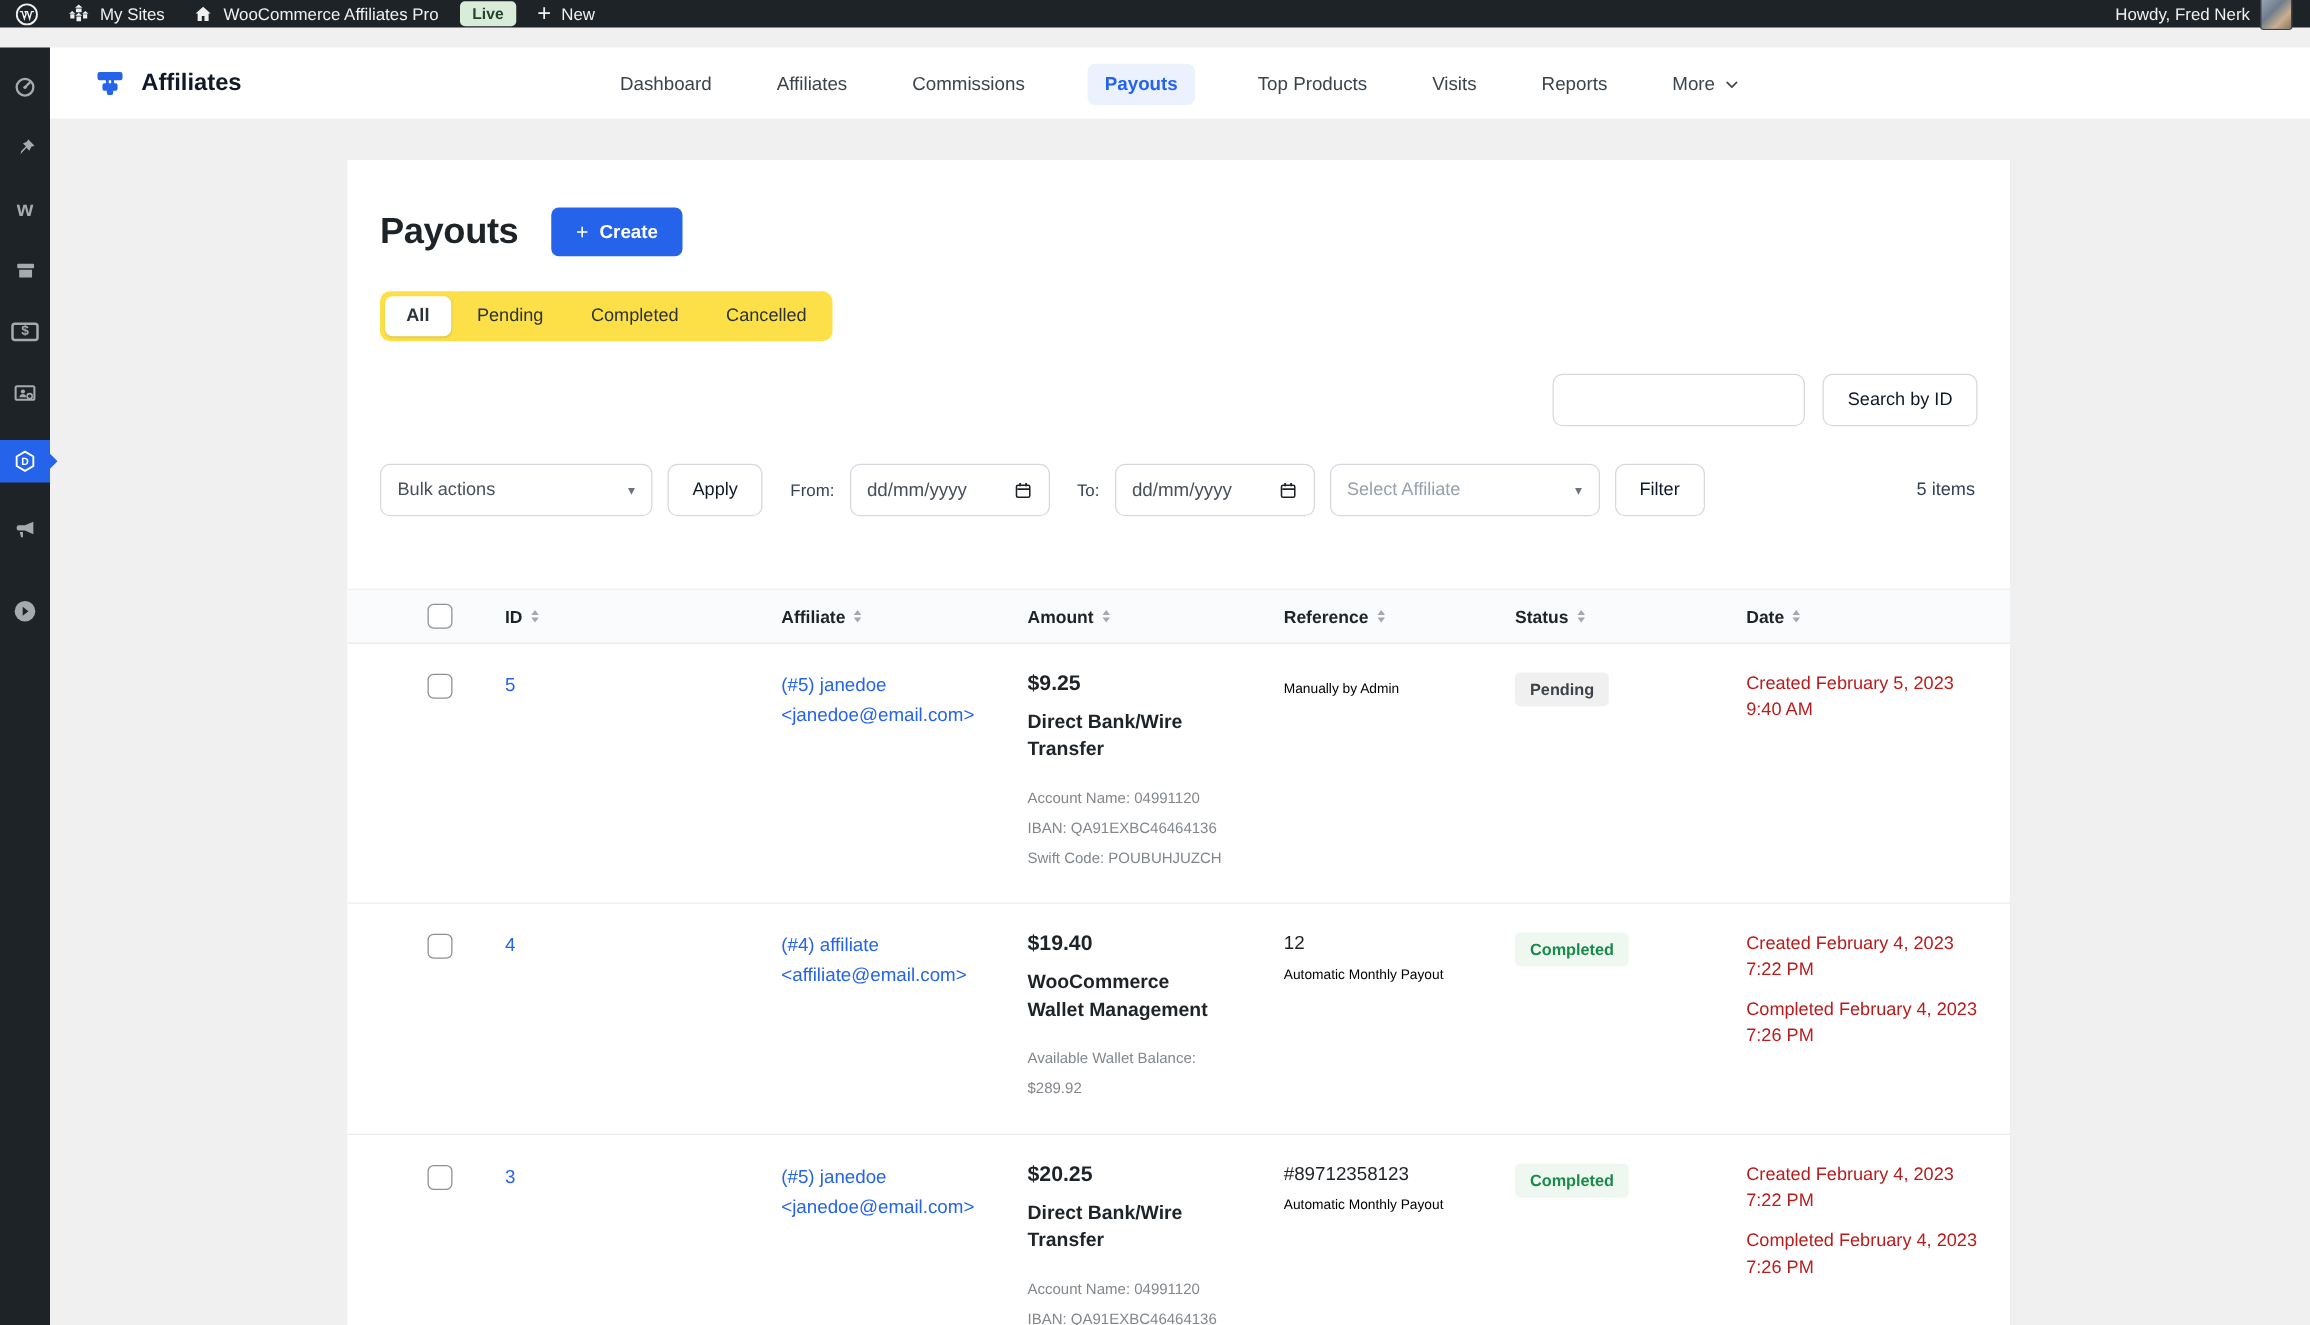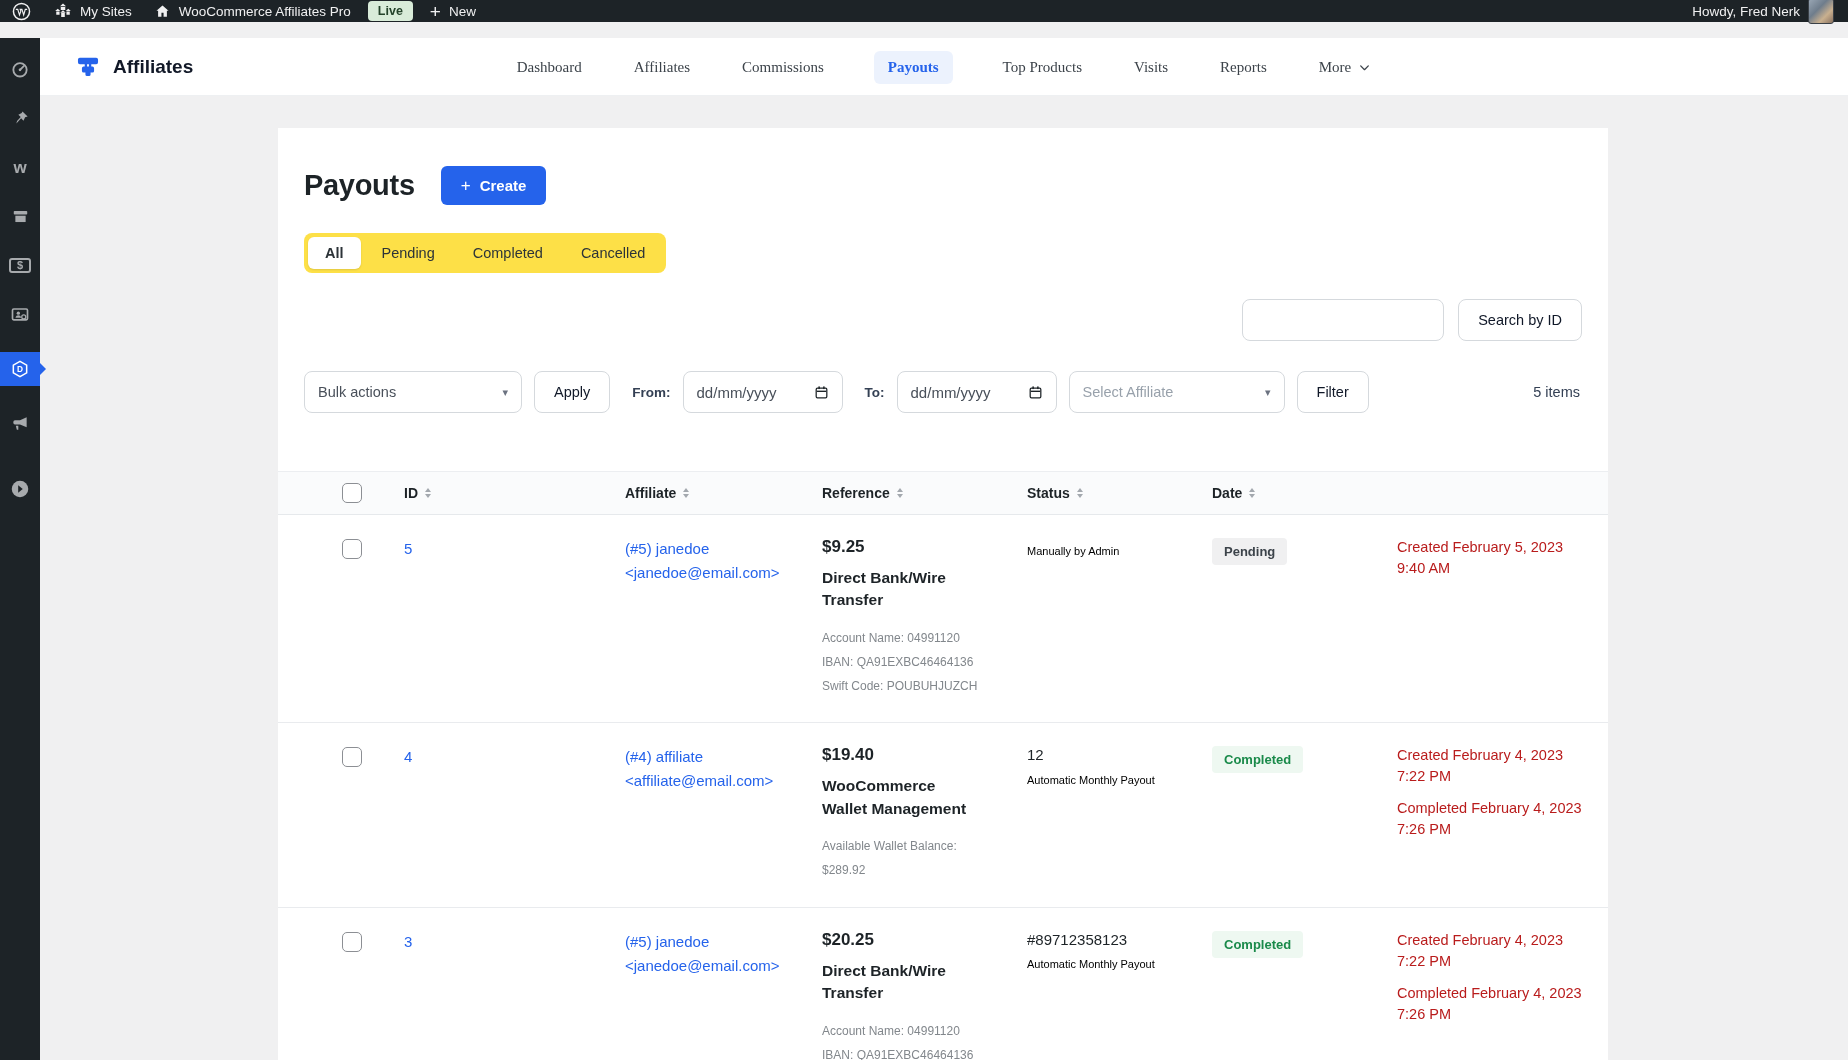--- a/index.html
+++ b/index.html
@@ -31,21 +31,21 @@
   .rail-dollar { width:22px; height:15px; border:2px solid currentColor; border-radius:3px;
     font-size:11px; font-weight:700; display:flex; align-items:center; justify-content:center; }
   .rail-collapse { margin-top:16px; }
 
   
   .plugin-header { position:absolute; top:38px; left:40px; width:1808px; height:58px; background:#fff;
     border-bottom:1px solid #eef0f2; z-index:30; }
   .brand { position:absolute; left:34px; top:0; height:58px; display:flex; align-items:center; gap:11px; }
   .brand-logo { color:#2563eb; }
   .brand-name { font-size:19px; font-weight:600; color:#111827; }
-  .top-nav { height:58px; display:flex; align-items:center; justify-content:center; gap:48px;font-family:Liberation Serif, serif; }
+  .top-nav { height:58px; display:flex; align-items:center; justify-content:center; gap:48px; }
   .nav-item { font-size:15px; color:#3c434a; font-weight:500; cursor:pointer; padding:8px 2px; white-space:nowrap; }
   .nav-item.active { color:#2563eb; background:#ecf2fd; padding:8px 14px; border-radius:6px; font-weight:600; }
   .nav-more { display:flex; align-items:center; gap:7px; }
   .chev { display:block; }
 
   
   .main { position:absolute; top:96px; left:40px; width:1808px; height:964px; background:#f0f0f1; overflow:hidden; }
   .card { margin-left:238px; margin-top:32px; width:1330px; min-height:960px; background:#fff; padding-top:38px; }
 
   .title-row { display:flex; align-items:center; gap:26px; padding:0 26px; }
@@ -62,21 +62,21 @@
   .search-input { width:202px; height:42px; border:1px solid #d5d9dd; border-radius:8px; font-size:15px;
     padding:0 12px; color:#1d2327; outline:none; font-family:"Liberation Sans",sans-serif; }
   .btn-outline { height:42px; padding:0 19px; background:#fff; border:1px solid #d5d9dd; border-radius:8px;
     font-size:14.5px; font-weight:500; color:#101828; cursor:pointer; font-family:"Liberation Sans",sans-serif; white-space:nowrap; }
 
   .toolbar { display:flex; align-items:center; padding:0 26px; margin-top:30px; gap:12px;justify-content:space-between; }
   .control { height:42px; border:1px solid #d5d9dd; border-radius:8px; background:#fff; display:flex;
     align-items:center; justify-content:space-between; padding:0 13px; font-size:14.5px; cursor:pointer; }
   .bulk-select { width:218px; color:#49505a; }
   .caret { font-size:11px; color:#6b7280; margin-left:8px; }
-  .lbl { font-size:13.5px; font-weight:700; color:#344054; margin-left:10px; white-space:nowrap; }
+  .lbl { font-size:13.5px; font-weight:400; color:#344054; margin-left:10px; white-space:nowrap; }
   .date-input { width:160px; color:#49505a; font-size:15px; }
   .cal-icon { color:#1d2327; margin-left:8px; }
   .aff-select { width:216px; color:#98a1ab; }
   .toolbar-spacer { flex:1; }
   .items-count { font-size:14.5px; color:#344054; padding-right:2px; }
 
   
   .table { margin-top:58px; }
   .t-row { display:grid; grid-template-columns:100px 221px 197px 205px 185px 185px 1fr; padding:0 26px; align-items:start; }
   .t-head { background:#fafbfc; border-top:1px solid #eceef1; border-bottom:1px solid #e6e9ec; }
@@ -288,20 +288,27 @@
             </span>
         </div>
         <div class="hcell">
           <span>Affiliate</span>
           <span class="sort">
               <i class="up"></i>
               <i class="down"></i>
             </span>
         </div>
         <div class="hcell">
+          <span>Amount</span>
+          <span class="sort">
+              <i class="up"></i>
+              <i class="down"></i>
+            </span>
+        </div>
+        <div class="hcell">
           <span>Reference</span>
           <span class="sort">
               <i class="up"></i>
               <i class="down"></i>
             </span>
         </div>
         <div class="hcell">
           <span>Status</span>
           <span class="sort">
               <i class="up"></i>

